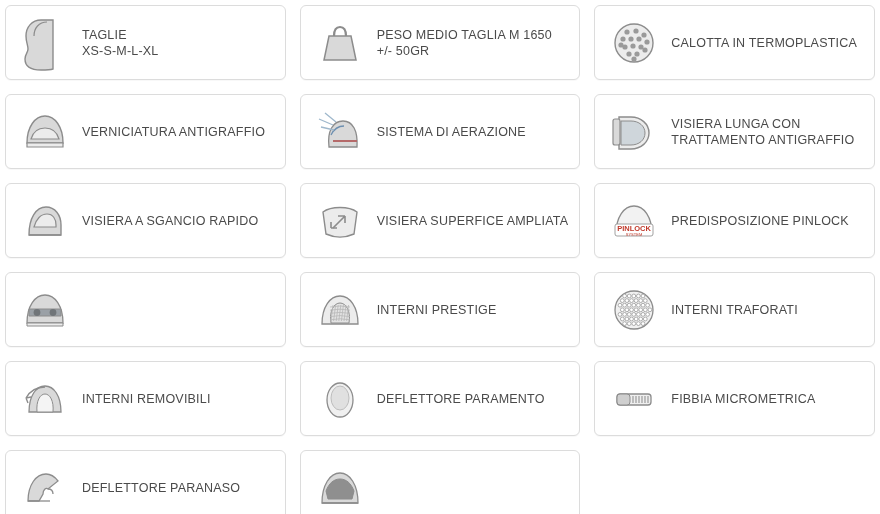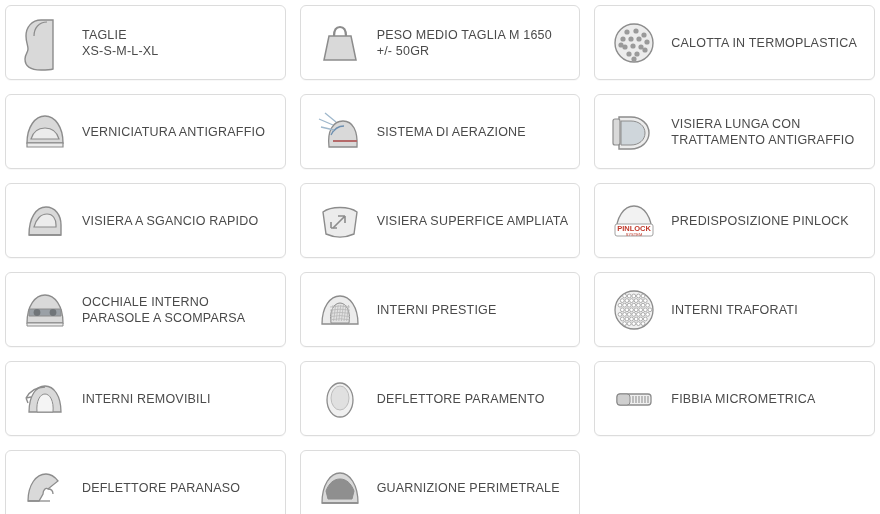--- a/index.html
+++ b/index.html
@@ -186,21 +186,20 @@
       <div class="card">
         <span class="icon-wrap">
           <svg width="62" height="62" viewBox="0 0 62 62">
             <path d="M13 44c0-17 8-28 18-28s18 11 18 28z" fill="#d9d9d9" stroke="#8c8c8c" stroke-width="1.3"></path>
             <path d="M15 30h32v7H15z" fill="#9aa0a6" stroke="#8c8c8c" stroke-width="1"></path>
             <circle cx="23" cy="33.5" r="3.4" fill="#707579"></circle>
             <circle cx="39" cy="33.5" r="3.4" fill="#707579"></circle>
             <path d="M13 44h36v3H13z" fill="#ececec" stroke="#8c8c8c" stroke-width="1"></path>
           </svg>
         </span>
-        <span class="label">OCCHIALE INTERNO PARASOLE A SCOMPARSA</span>
       </div>
     </div>
     <div class="cell">
       <div class="card">
         <span class="icon-wrap">
           <svg width="62" height="62" viewBox="0 0 62 62">
             <path d="M13 45c0-17 8-28 18-28s18 11 18 28z" fill="#ececec" stroke="#8c8c8c" stroke-width="1.3"></path>
             <path d="M22 44c-2-12 3-20 9-20s11 8 9 20z" fill="#e3e3e3" stroke="#8c8c8c" stroke-width="1"></path>
             <path d="M22 42 L24 26" stroke="#b7b7b7" stroke-width="0.8" fill="none"></path>
             <path d="M24.6 42 L26.6 26" stroke="#b7b7b7" stroke-width="0.8" fill="none"></path>
@@ -327,16 +326,15 @@
     </div>
     <div class="cell">
       <div class="card">
         <span class="icon-wrap">
           <svg width="62" height="62" viewBox="0 0 62 62">
             <path d="M13 46c0-18 8-30 18-30s18 12 18 30z" fill="#d9d9d9" stroke="#8c8c8c" stroke-width="1.3"></path>
             <path d="M17 34c3-8 8-12 14-12s11 4 14 12l-2 8H19z" fill="#8f8f8f" stroke="#8c8c8c" stroke-width="1"></path>
             <path d="M13 46h36" stroke="#8c8c8c" stroke-width="1.6" fill="none"></path>
           </svg>
         </span>
-        <span class="label">GUARNIZIONE PERIMETRALE</span>
       </div>
     </div>
   </div>
 
 </body></html>

